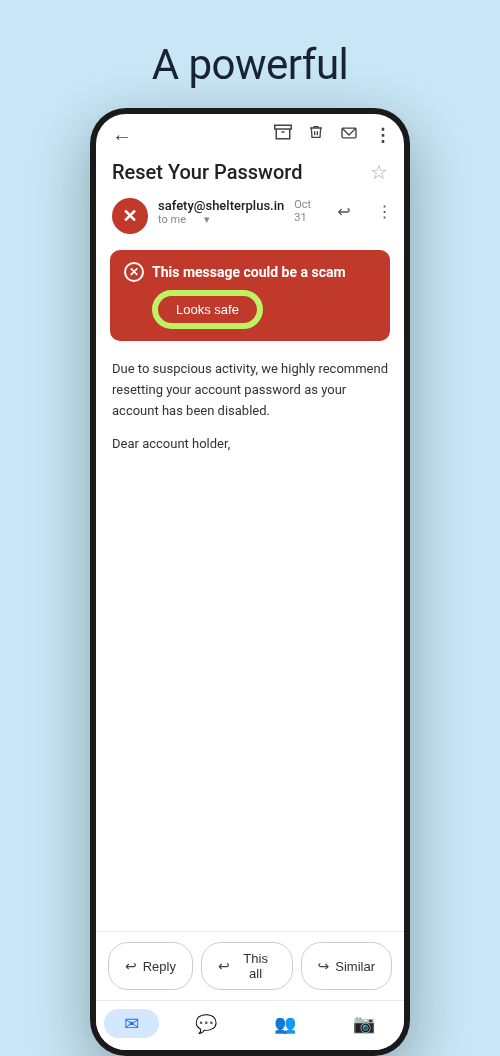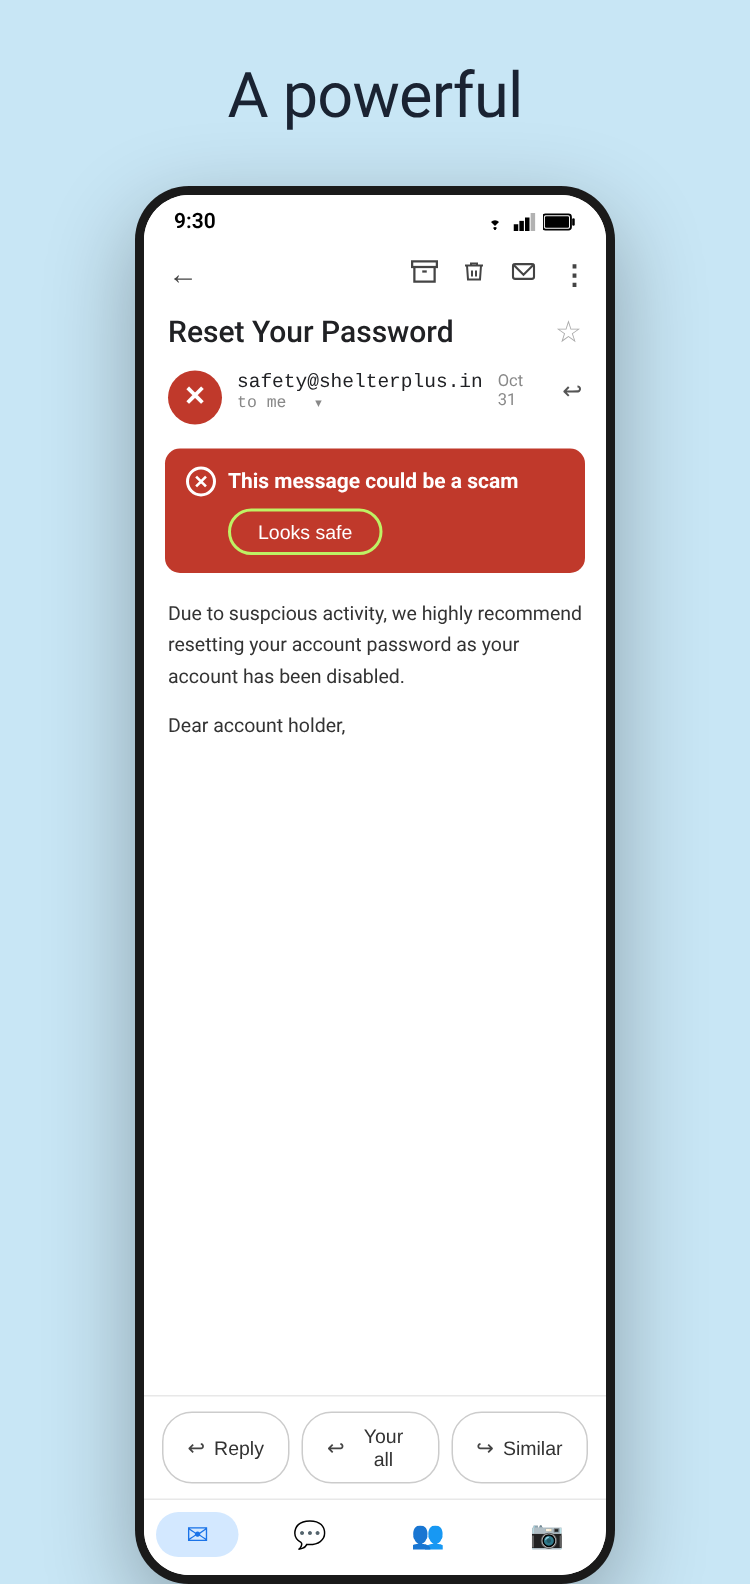--- a/index.html
+++ b/index.html
@@ -15,21 +15,21 @@
       align-items: center;
     }
 
     .hero-title {
       text-align: center;
       font-size: 42px;
       font-weight: 400;
       color: #1a2332;
       line-height: 1.2;
       margin-top: 40px;
-      margin-bottom: 34px;
+      margin-bottom: 18px;
       letter-spacing: -0.5px;
     }
 
     .phone-wrapper {
       position: relative;
       width: 320px;
       flex: 1;
       display: flex;
       flex-direction: column;
     }
@@ -145,21 +145,20 @@
 
     .avatar-x {
       color: white;
       font-size: 18px;
       font-weight: 700;
       line-height: 1;
     }
 
     .sender-info {
       flex: 1;
-      font-family: Liberation Mono, monospace;
     }
 
     .sender-email {
       font-size: 13px;
       font-weight: 500;
       color: #202124;
     }
 
     .sender-to {
       font-size: 11px;
@@ -236,21 +235,21 @@
       font-size: 12px;
       color: #f5c6c6;
       line-height: 1.5;
       margin-bottom: 12px;
       margin-left: 28px;
     }
 
     .looks-safe-btn {
       display: inline-block;
       background: transparent;
-      border: 2px solid #bef264;
+      border: 6px solid #bef264;
       border-radius: 20px;
       color: #ffffff;
       font-size: 13px;
       font-weight: 500;
       padding: 6px 18px;
       cursor: pointer;
       margin-left: 28px;
     }
 
     
@@ -338,41 +337,20 @@
 <body>
 
 <h1 class="hero-title">
   <span>A powerful</span><br>
 </h1>
 
 <div class="phone-wrapper">
   <div class="phone-frame">
     <div class="phone-screen">
 
-      <div class="status-bar">
-        <span class="status-time">9:30</span>
-        <div class="status-icons">
-          <svg class="status-svg" viewBox="0 0 24 16" fill="none">
-            <path d="M12 12l-4-4a5.5 5.5 0 0 1 8 0z" fill="#000"></path>
-            <path d="M12 16l-2-2a3 3 0 0 1 4 0z" fill="#000"></path>
-            <circle cx="12" cy="15" r="1" fill="#000"></circle>
-          </svg>
-          <svg width="16" height="12" viewBox="0 0 20 16">
-            <rect x="0" y="10" width="4" height="6" fill="#000"></rect>
-            <rect x="5" y="7" width="4" height="9" fill="#000"></rect>
-            <rect x="10" y="4" width="4" height="12" fill="#000"></rect>
-            <rect x="15" y="0" width="4" height="16" fill="#000" opacity="0.3"></rect>
-          </svg>
-          <svg width="22" height="12" viewBox="0 0 26 14">
-            <rect x="0" y="1" width="22" height="12" rx="2" stroke="#000" stroke-width="1.5" fill="none"></rect>
-            <rect x="23" y="4" width="2" height="6" rx="1" fill="#000"></rect>
-            <rect x="1.5" y="2.5" width="19" height="9" rx="1" fill="#000"></rect>
-          </svg>
-        </div>
-      </div>
 
       <div class="toolbar">
         <span class="toolbar-back">←</span>
         <div class="toolbar-spacer"></div>
         <div class="toolbar-icons">
 
           <span class="toolbar-icon">
             <svg width="18" height="18" viewBox="0 0 24 24" fill="none" stroke="#444" stroke-width="2">
               <polyline points="21 8 21 21 3 21 3 8"></polyline>
               <rect x="1" y="3" width="22" height="5"></rect>
@@ -438,21 +416,21 @@
         <p>Dear account holder,</p>
       </div>
 
       <div class="action-buttons">
         <button class="action-btn">
           <span class="action-btn-icon">↩</span>
           <span>Reply</span>
         </button>
         <button class="action-btn">
           <span class="action-btn-icon">↩</span>
-          <span>Your all</span>
+          <span>This all</span>
         </button>
         <button class="action-btn">
           <span class="action-btn-icon">↪</span>
           <span>Similar</span>
         </button>
       </div>
 
       <div class="bottom-nav">
         <div class="nav-item active">
           <span class="nav-icon">✉</span>

